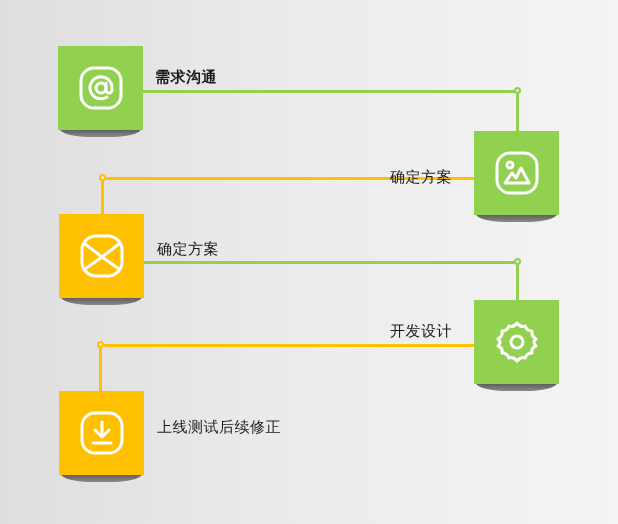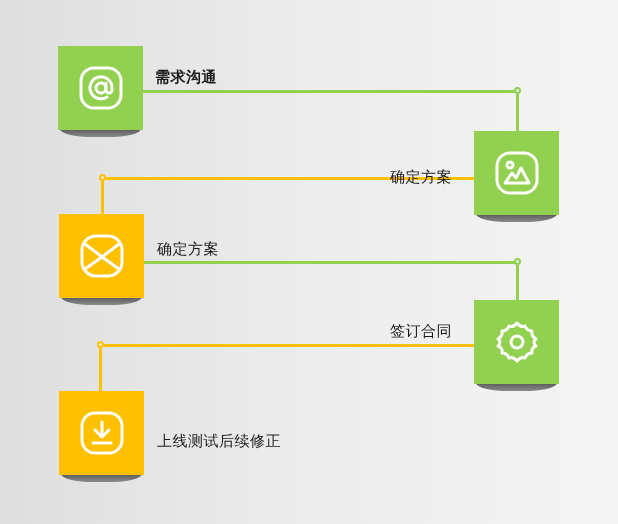--- a/index.html
+++ b/index.html
@@ -94,28 +94,28 @@
 
   <div class="box" style="left:474px; top:300px;">
     <div class="shadow"></div>
     <div class="face" style="background:#92d050;">
       <svg viewBox="0 0 46 46" fill="none" stroke="#fff" stroke-width="3" stroke-linecap="round" stroke-linejoin="round">
         <path d="M23 4 Q27 9 31 7 Q33 12 38 12 Q37 17 42 20 Q38 23 42 27 Q37 29 38 34 Q33 34 31 39 Q27 37 23 42 Q19 37 15 39 Q13 34 8 34 Q9 29 4 27 Q8 23 4 20 Q9 17 8 12 Q13 12 15 7 Q19 9 23 4 Z"></path>
         <circle cx="23" cy="23" r="6"></circle>
       </svg>
     </div>
   </div>
-  <div class="label" style="left:390px; top:322px;">签订合同</div>
+  <div class="label" style="left:390px; top:322px;">开发设计</div>
 
   <div class="box" style="left:59px; top:391px;">
     <div class="shadow"></div>
     <div class="face" style="background:#ffc000;">
       <svg viewBox="0 0 46 46" fill="none" stroke="#fff" stroke-width="3" stroke-linecap="round" stroke-linejoin="round">
         <rect x="3" y="3" width="40" height="40" rx="13"></rect>
         <path d="M23 12 V26"></path>
         <path d="M16 20 L23 27 L30 20"></path>
         <path d="M14 33 H32"></path>
       </svg>
     </div>
   </div>
-  <div class="label" style="left:157px; top:418px;margin-top:14px;">上线测试后续修正</div>
+  <div class="label" style="left:157px; top:418px;">上线测试后续修正</div>
 
 </div>
 
 </body></html>

